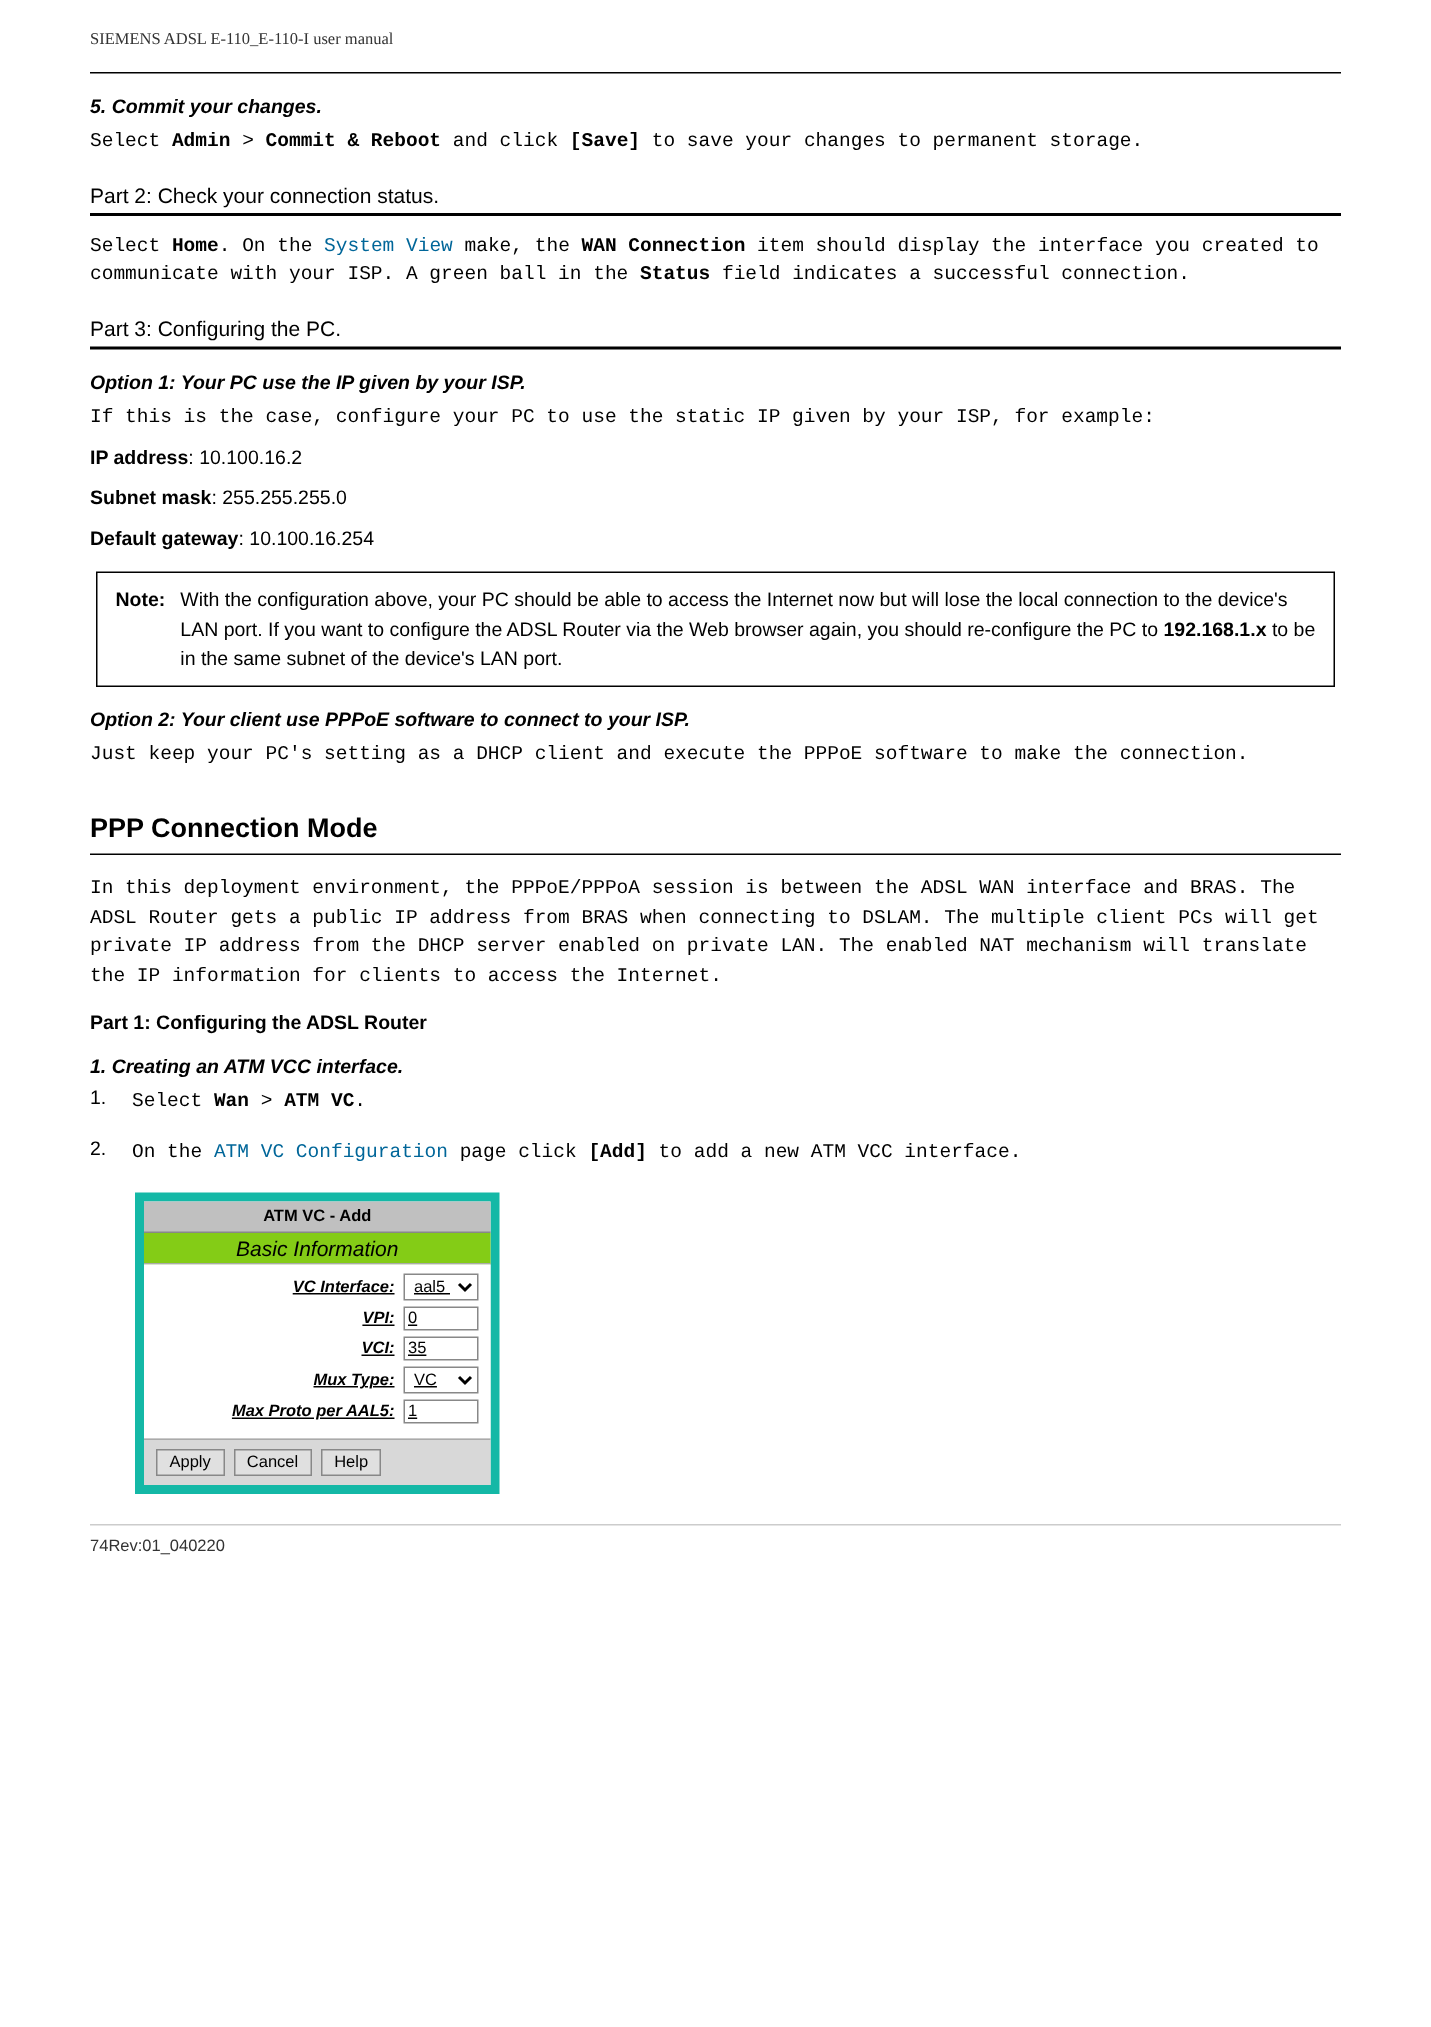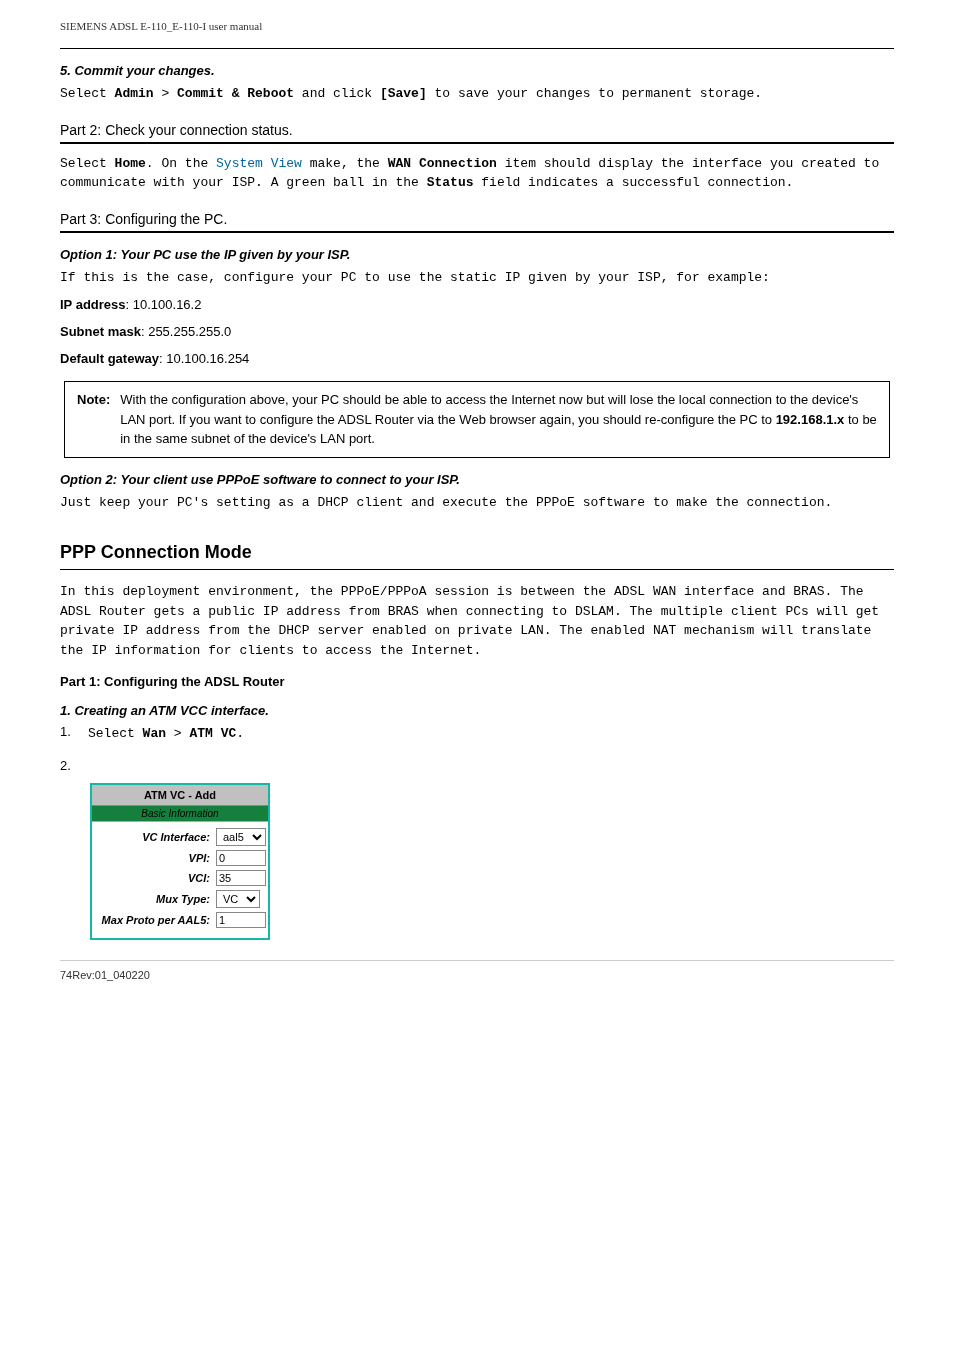--- a/index.html
+++ b/index.html
@@ -72,49 +72,51 @@
     .note-label { font-weight: bold; white-space: nowrap; }
     .section-title-large {
       font-size: 18px;
       font-weight: bold;
       border-bottom: 1px solid #000;
       padding-bottom: 6px;
       margin-top: 30px;
       margin-bottom: 12px;
     }
     .atm-dialog {
-      border: 2px solid #14b8a6;
-      width: 180px;
+      border: 6px solid #14b8a6;
+      width: 243px;
       margin: 10px 0 10px 30px;
       font-size: 11px;
     }
     .atm-dialog-title {
       background: #c0c0c0;
       text-align: center;
       padding: 4px;
       font-weight: bold;
       border-bottom: 1px solid #888;
       font-size: 11px;
     }
     .atm-dialog-section {
-      background: #15803d;
+      background: #84cc16;
       text-align: center;
       padding: 2px;
       border-bottom: 1px solid #aaa;
       font-style: italic;
-      font-size: 10px;
+      font-size: 14px;
     }
     .atm-dialog-body {
       padding: 6px 8px;
       background: #fff;
     }
     .atm-row {
       display: flex;
       align-items: center;
       margin-bottom: 4px;
+      justify-content: flex-end;
+      text-decoration: underline;
     }
     .atm-label {
       font-weight: bold;
       font-style: italic;
       text-align: right;
       margin-right: 6px;
       font-size: 11px;
       min-width: 110px;
     }
     .atm-input {
@@ -205,20 +207,23 @@
 
 <div class="numbered-list-item">
   <span class="num">1.</span>
   <p>
     <span>Select </span><span class="bold">Wan</span><span> &gt; </span><span class="bold">ATM VC</span><span>.</span>
   </p>
 </div>
 
 <div class="numbered-list-item">
   <span class="num">2.</span>
+  <p>
+    <span>On the </span><span class="link">ATM VC Configuration</span><span> page click </span><span class="bold">[Add]</span><span> to add a new ATM VCC interface.</span>
+  </p>
 </div>
 
 <div class="atm-dialog">
   <div class="atm-dialog-title">ATM VC - Add</div>
   <div class="atm-dialog-section">Basic Information</div>
   <div class="atm-dialog-body">
 
     <div class="atm-row">
       <span class="atm-label">VC Interface:</span>
       <select class="atm-select">
@@ -241,18 +246,23 @@
       <select class="atm-select">
         <option>VC</option>
       </select>
     </div>
 
     <div class="atm-row">
       <span class="atm-label">Max Proto per AAL5:</span>
       <input class="atm-input" type="text" value="1" style="">
     </div>
   </div>
+  <div class="atm-buttons">
+    <button class="atm-btn">Apply</button>
+    <button class="atm-btn">Cancel</button>
+    <button class="atm-btn">Help</button>
+  </div>
 </div>
 
 <div class="bottom-bar">
   <span>74</span>
   <span>Rev:01_040220</span>
 </div>
 
 </body></html>

